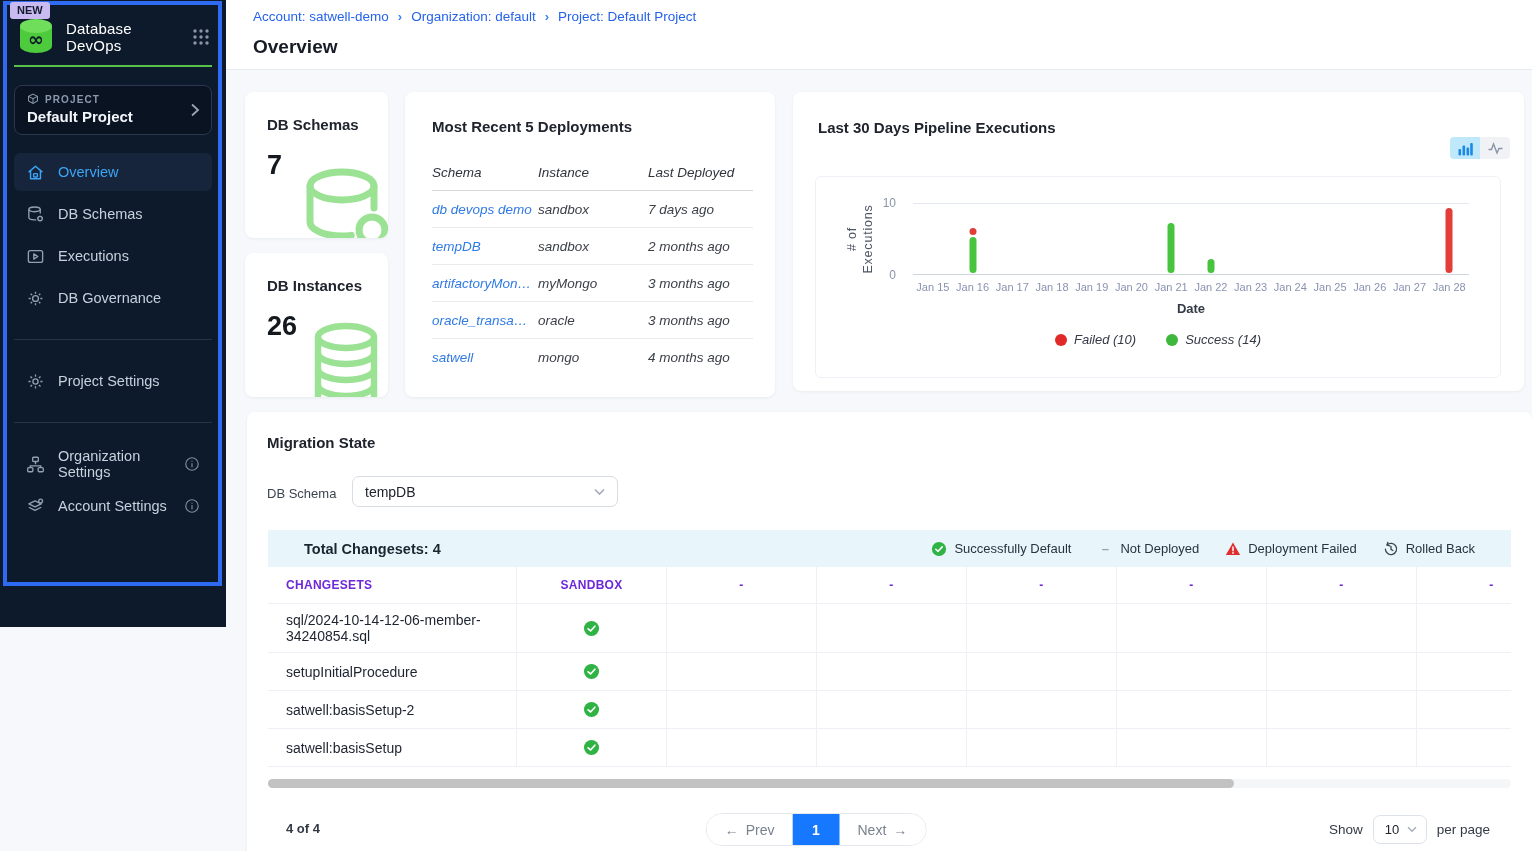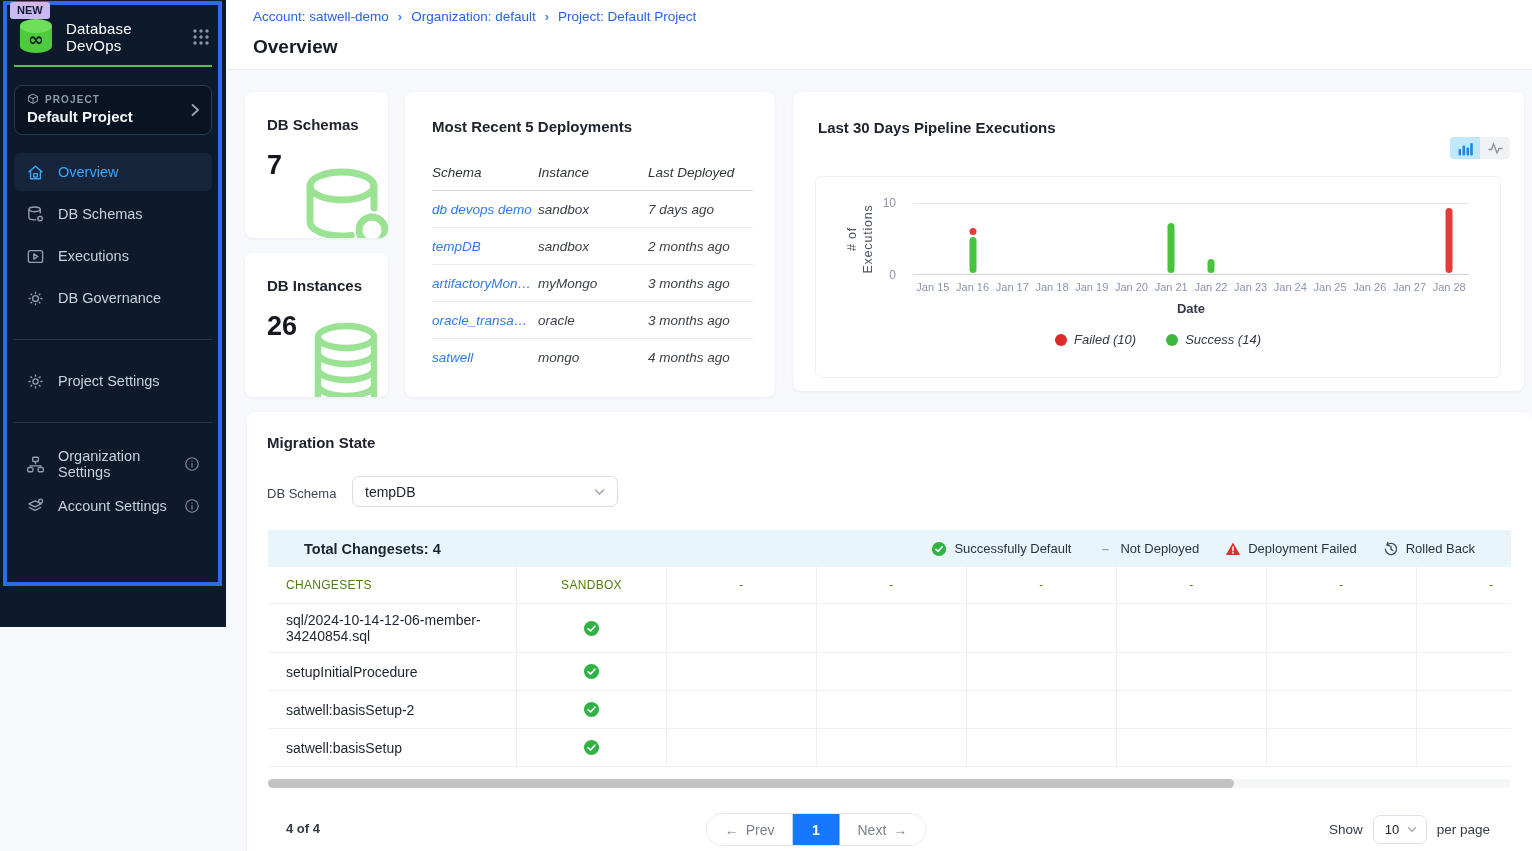--- a/index.html
+++ b/index.html
@@ -91,21 +91,21 @@
   .cyan-band { height:37px; background:var(--band-cyan,#e8f6fc); display:flex; align-items:center; padding:0 36px; }
   .band-title { font-size:14.5px; font-weight:bold; color:#1b2530; }
   .band-legend { margin-left:auto; display:flex; gap:26px; align-items:center; }
   .bl-item { display:flex; align-items:center; gap:7px; font-size:13px; color:#2a3240; }
   .bl-item .bl-ic { display:inline-flex; width:16px; height:16px; align-items:center; justify-content:center; }
   .bl-item .bl-ic svg { width:16px; height:16px; }
   .dash-glyph { color:#9aa2ad; font-weight:bold; }
   .mig-grid { width:1299px; display:grid; grid-template-columns:249px 150px 150px 150px 150px 150px 150px 150px; background:#fff; }
   .mg-cell { border-bottom:1px solid #edf0f4; border-right:1px solid #edf0f4; min-height:38px; display:flex; align-items:center; justify-content:center; font-size:14px; color:#1d2330; padding:8px 10px; }
   .mg-cell.mg-first { justify-content:flex-start; padding-left:18px; }
-  .mg-head { min-height:37px; font-size:12px; font-weight:normal; color:#4d7c0f; letter-spacing:.3px; }
+  .mg-head { min-height:37px; font-size:12px; font-weight:bold; color:#6d28d9; letter-spacing:.3px; }
   .mg-check { width:17px; height:17px; color:var(--success-check,#2fb344); }
   .mig-scrollbar { position:absolute; left:21px; top:367px; width:1243px; height:9px; background:#f5f6f8; border-radius:5px; cursor:pointer; }
   .mig-thumb { position:absolute; left:0; top:0; width:966px; height:9px; background:#c2c2c2; border-radius:5px; }
   .mig-pagination { position:absolute; left:0; right:0; top:401px; height:33px; }
   .pg-count { position:absolute; left:39px; top:8px; font-size:13px; font-weight:bold; color:#333a46; }
   .pg-pill { position:absolute; left:569px; top:0; transform:translateX(-50%); height:33px; display:flex; align-items:center; border:1px solid #e4e8ee; border-radius:17px; background:#fff; overflow:hidden; }
   .pg-btn { display:flex; align-items:center; gap:7px; padding:0 18px; height:100%; font-size:14px; color:#7a828e; cursor:pointer; background:#fff; border:none; font-family:inherit; }
   .pg-page { width:47px; height:100%; display:flex; align-items:center; justify-content:center; background:var(--page-active,#1677ff); color:#fff; font-size:14px; font-weight:600; cursor:pointer; }
   .pg-right { position:absolute; right:42px; top:0; height:33px; display:flex; align-items:center; gap:10px; font-size:13.5px; color:#333a46; }
   .pg-select { display:flex; align-items:center; gap:8px; width:54px; height:29px; border:1px solid #dde1e8; border-radius:7px; padding:0 8px 0 11px; font-size:13px; color:#20242e; cursor:pointer; background:#fff; }

